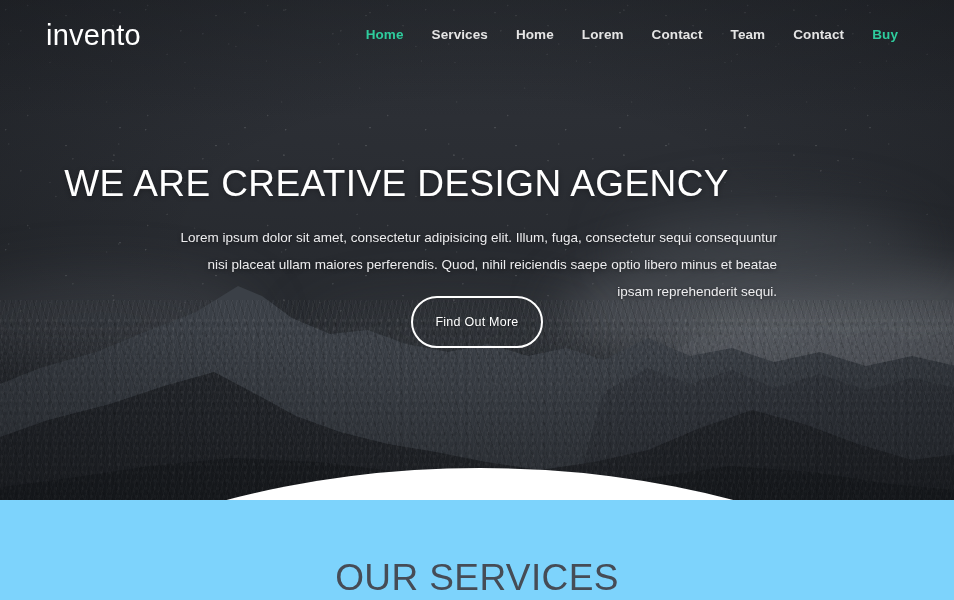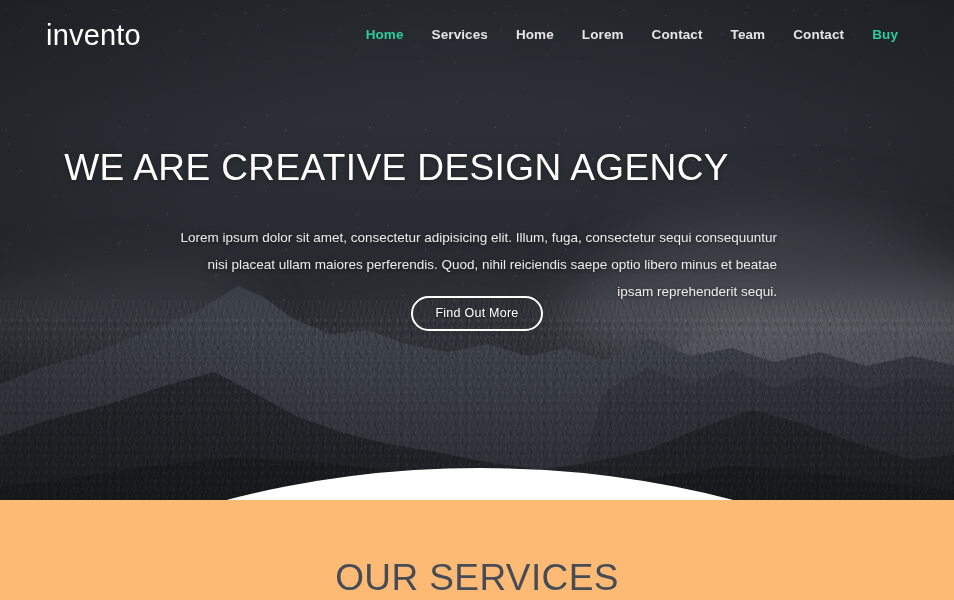--- a/index.html
+++ b/index.html
@@ -139,52 +139,52 @@
   .nav-item.accent { color:#2ecc9d; }
 
   
   .hero-content {
     position:absolute; left:0; top:0; width:954px; height:540px;
     z-index:8; pointer-events:none;
   }
   .hero-content > * { pointer-events:auto; }
 
   .hero-title {
-    position:absolute; left:0; top:148px; width:793px;
+    position:absolute; left:0; top:164px; width:793px;
     text-align:center;
     font-size:37px; font-weight:500; color:#ffffff;
     letter-spacing:.4px; line-height:1.1;
     text-shadow:0 1px 5px rgba(0,0,0,.30);
   }
   .hero-sub {
     position:absolute; left:50%; transform:translateX(-50%); top:224px;
     width:600px; text-align:right;
     font-size:13.5px; font-weight:400; color:#ededef;
     line-height:2.0;
     text-shadow:0 1px 4px rgba(0,0,0,.45);
   }
   .hero-btns {
     position:absolute; left:0; top:296px; width:954px;
     display:flex; justify-content:center; gap:18px;
   }
   .btn {
-    height:35px; padding:0 22px;
+    height:52px; padding:0 22px;
     display:inline-flex; align-items:center; justify-content:center;
     border:2px solid #ffffff; border-radius:40px;
     color:#ffffff; background:transparent;
     font-size:12.5px; font-weight:500; letter-spacing:.25px;
     line-height:1; cursor:pointer; white-space:nowrap;
     font-family:"Liberation Sans", sans-serif;
     text-shadow:0 1px 3px rgba(0,0,0,.35);
   }
 
   
   .services {
     position:absolute; left:0; top:500px; width:954px; height:100px;
-    background:#fdba74; z-index:7;
+    background:#7dd3fc; z-index:7;
   }
   .services-title {
     position:absolute; left:0; top:58px; width:954px;
     text-align:center;
     font-size:37px; font-weight:500; color:#464c56;
     letter-spacing:.4px; line-height:1.1;
   }
 </style>
 </head>
 <body>

